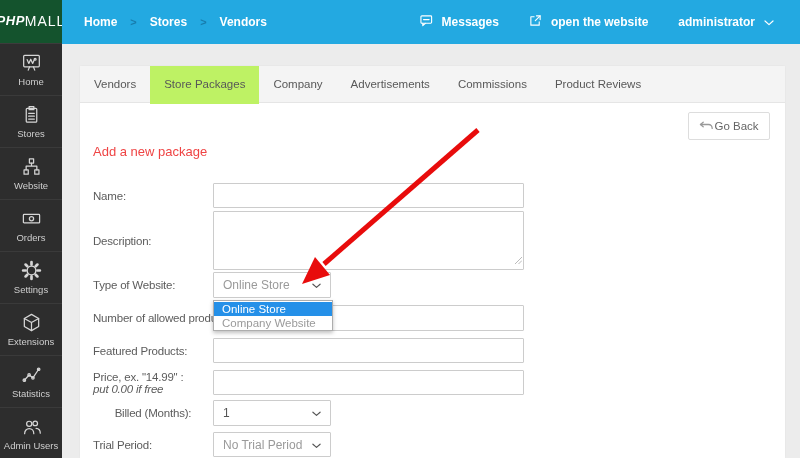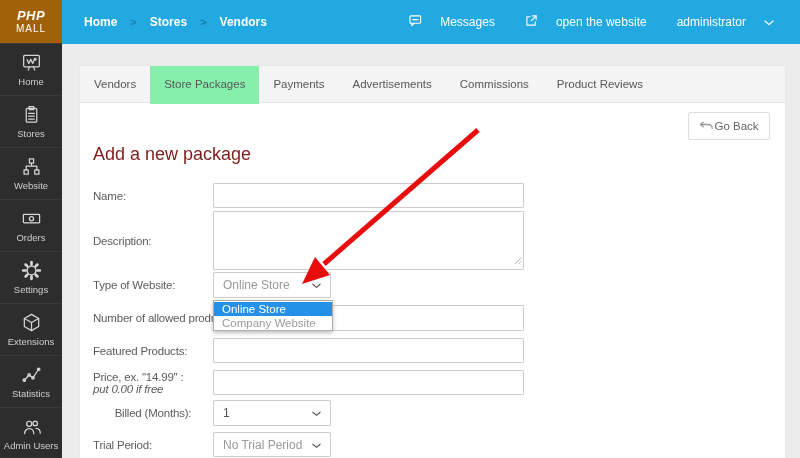--- a/index.html
+++ b/index.html
@@ -2,62 +2,62 @@
 <html><head>
 <meta charset="utf-8">
 <style>
   * { box-sizing: border-box; margin: 0; padding: 0; }
   html,body { width:800px; height:458px; overflow:hidden;
     font-family:"Liberation Sans","DejaVu Sans",sans-serif; background:#ececec; }
 
   
   .sidebar { position:absolute; left:0; top:0; width:62px; height:458px;
     background:#2d2d2d; overflow:hidden; }
-  .logo { height:44px; background:#a16207; border-bottom:1px solid #3c3c3c;
-    display:flex; flex-direction:column; align-items:center; justify-content:center;
+  .logo { height:44px; background:#14532d; border-bottom:1px solid #3c3c3c;
+    display:flex; flex-direction:row; align-items:center; justify-content:center;
     color:#fff; line-height:1.1; }
   .logo .l1 { font-style:italic; font-weight:bold; font-size:13px; letter-spacing:.5px; }
-  .logo .l2 { font-size:10px; letter-spacing:1px; }
+  .logo .l2 { font-size:14px; letter-spacing:1px; }
   .side-item { height:52px; border-bottom:1px solid #3a3a3a; display:flex;
     flex-direction:column; align-items:center; justify-content:center; gap:3px;
     cursor:pointer; }
   .side-item .ic { height:22px; display:flex; align-items:center; }
   .side-item svg { stroke:#d6d6d6; fill:none; stroke-width:1.3; stroke-linecap:round; stroke-linejoin:round; }
   .side-item .lbl { font-size:9.5px; color:#cfcfcf; text-align:center; line-height:1.2;
     max-width:58px; }
 
   
   .topbar { position:absolute; left:62px; top:0; width:738px; height:44px;
     background:#23a9e1; display:flex; align-items:center; color:#fff; }
   .crumbs { display:flex; align-items:center; gap:13px; padding-left:22px;
     font-size:12px; font-weight:bold; }
   .crumbs .sep { color:#187dad; font-weight:bold; font-size:11px; }
   .tb-right { margin-left:auto; display:flex; align-items:center; gap:30px;
     padding-right:26px; font-size:12px; }
-  .tb-item { display:flex; align-items:center; gap:18px; cursor:pointer; }
+  .tb-item { display:flex; align-items:center; gap:9px; cursor:pointer;font-weight:bold; }
   .tb-item svg { stroke:#fff; fill:none; stroke-width:1.2; stroke-linecap:round; stroke-linejoin:round; }
 
   
   .page { position:absolute; left:62px; top:44px; width:738px; height:414px; background:#ececec; }
   .card { position:absolute; left:18px; top:22px; width:705px; height:392px;
     background:#fff; box-shadow:0 0 2px rgba(0,0,0,.05); }
 
   .tabstrip { height:37px; background:#f4f4f4; border-bottom:1px solid #e5e5e5;
     display:flex; align-items:flex-start; overflow:visible; }
   .tab { padding:0 14px; line-height:37px; font-size:11.5px; color:#585858;
     white-space:nowrap; cursor:pointer; }
-  .tab.active { background:#86efac; height:38px; margin-bottom:-1px; }
+  .tab.active { background:#bef264; height:38px; margin-bottom:-1px; }
 
   .goback { position:absolute; left:608px; top:46px; width:82px; height:28px;
     background:#fff; border:1px solid #ddd; border-radius:2px; display:flex;
     align-items:center; justify-content:center; font-size:11.5px; color:#666;
     cursor:pointer; }
   .goback svg { stroke:#999; fill:none; stroke-width:1.3; stroke-linecap:round; stroke-linejoin:round; }
 
-  .form-title { position:absolute; left:13px; top:78px; font-size:18px; color:#7f1d1d; }
+  .form-title { position:absolute; left:13px; top:78px; font-size:13px; color:#ef4444; }
 
   .row { position:absolute; left:13px; display:flex; align-items:center; }
   .row .flabel { width:120px; font-size:11.5px; letter-spacing:-.2px; color:#5c5c5c;
     white-space:nowrap; flex:none; }
   .row .flabel .sub { display:block; font-style:italic; }
   .input, .ta, .select { position:relative; z-index:1; background:#fff;
     border:1px solid #ccc; border-radius:1px; }
   .input { width:311px; height:100%; }
   .ta { width:311px; height:100%; }
   .ta .rsz { position:absolute; right:1px; bottom:1px; }
@@ -218,21 +218,21 @@
     </div>
   </div>
 </div>
 
 <div class="page">
   <div class="card">
 
     <div class="tabstrip">
       <div class="tab">Vendors</div>
       <div class="tab active">Store Packages</div>
-      <div class="tab">Payments</div>
+      <div class="tab">Company</div>
       <div class="tab">Advertisements</div>
       <div class="tab">Commissions</div>
       <div class="tab">Product Reviews</div>
     </div>
 
     <div class="goback">
       <span>
         <svg width="15" height="12" viewBox="0 0 15 12">
             <path d="M4.2 3.2 L1.5 5.5 L4.2 7.8"></path>
             <path d="M1.5 5.5 H9.5 C11.9 5.5 13.2 7.2 13.2 9.4"></path>

